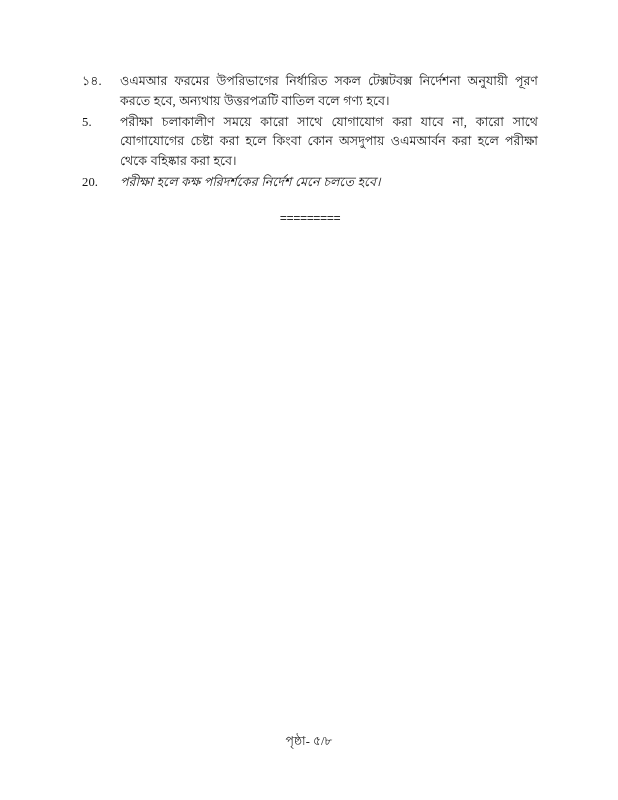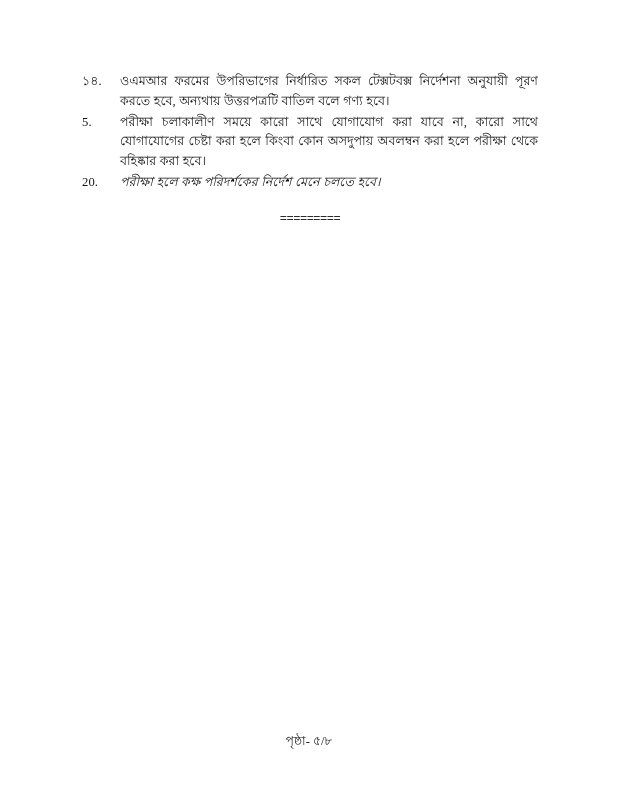--- a/index.html
+++ b/index.html
@@ -85,21 +85,21 @@
   <div class="content">
 
     <div class="item">
       <div class="item-number">১৪.</div>
       <div class="item-text">ওএমআর ফরমের উপরিভাগের নির্ধারিত সকল টেক্সটবক্স নির্দেশনা অনুযায়ী পূরণ করতে হবে,  অন্যথায় উত্তরপত্রটি বাতিল বলে গণ্য হবে।</div>
     </div>
 
 
     <div class="item">
       <div class="item-number">5.</div>
-      <div class="item-text">পরীক্ষা চলাকালীণ সময়ে কারো সাথে যোগাযোগ করা যাবে না,  কারো সাথে যোগাযোগের চেষ্টা করা হলে কিংবা কোন অসদুপায় অবলম্বন করা হলে পরীক্ষা থেকে বহিষ্কার করা হবে।</div>
+      <div class="item-text">পরীক্ষা চলাকালীণ সময়ে কারো সাথে যোগাযোগ করা যাবে না,  কারো সাথে যোগাযোগের চেষ্টা করা হলে কিংবা কোন অসদুপায় ওএমআর্বন করা হলে পরীক্ষা থেকে বহিষ্কার করা হবে।</div>
     </div>
 
 
     <div class="item">
       <div class="item-number">20.</div>
       <div class="item-text last-short">পরীক্ষা হলে কক্ষ পরিদর্শকের নির্দেশ মেনে চলতে হবে।</div>
     </div>
 
 
 

